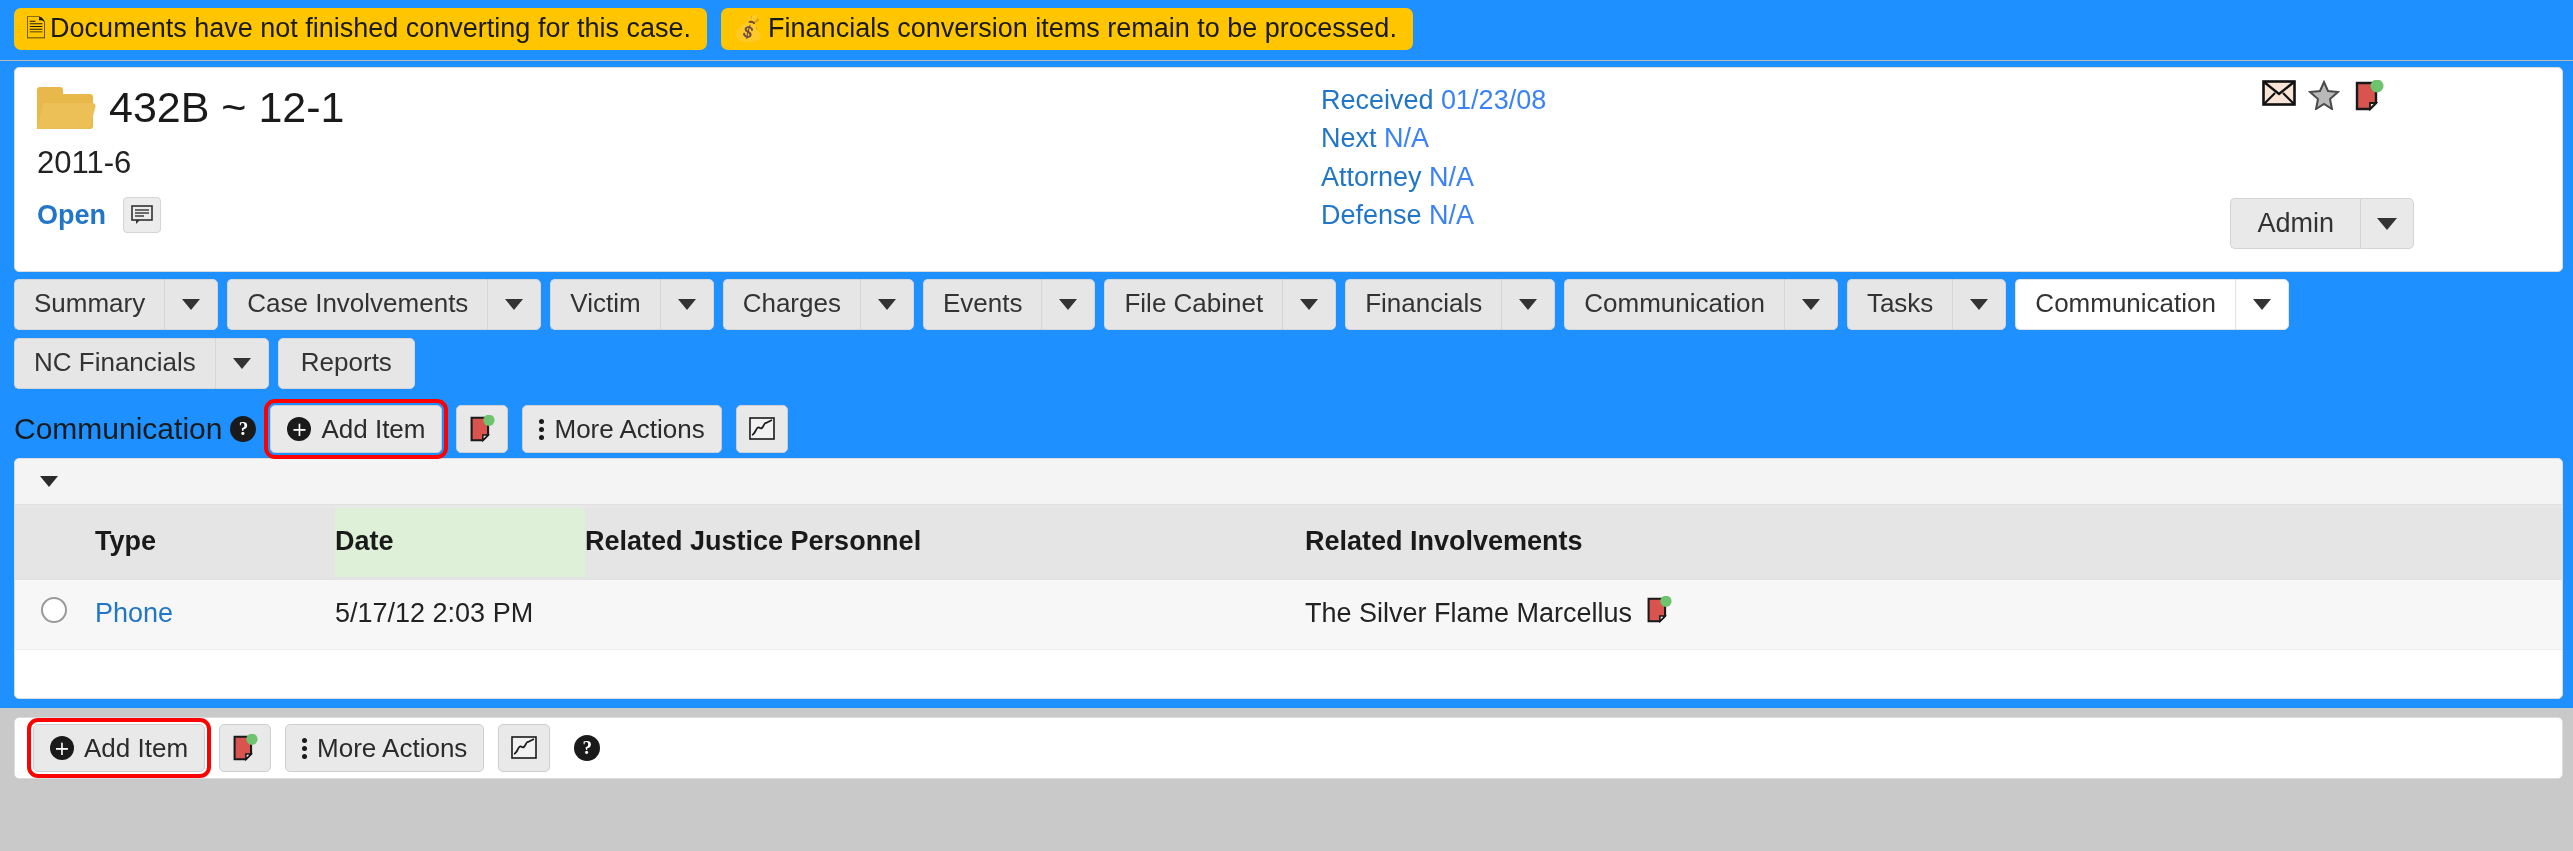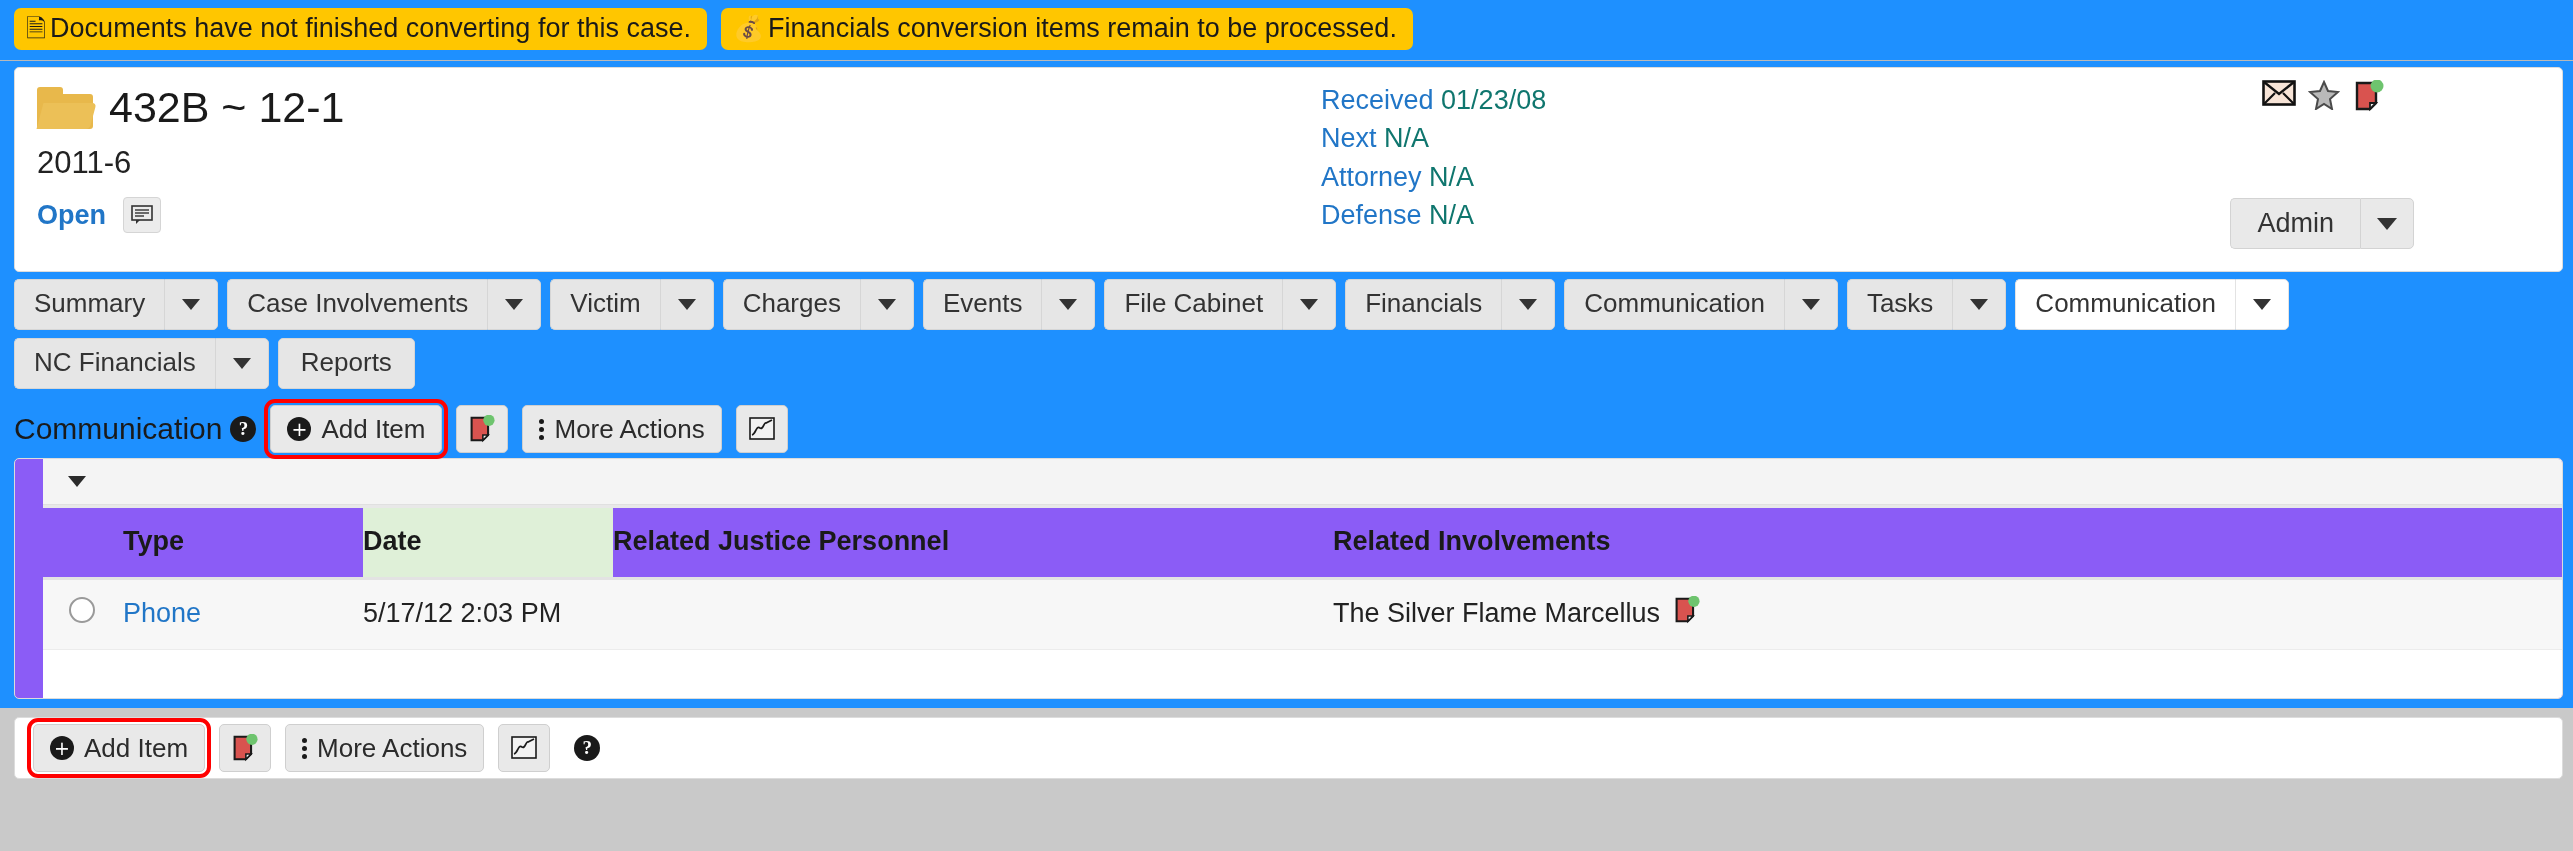--- a/index.html
+++ b/index.html
@@ -75,21 +75,21 @@
   .case-status{font-size:27px;color:#2176c7;font-weight:bold;}
   .note-btn{
     width:38px;height:36px;background:#ececec;border:1px solid #d5d5d5;
     border-radius:4px;display:flex;align-items:center;justify-content:center;
     font-size:22px;color:#333;box-sizing:border-box;
   }
 
   .case-meta{position:absolute;left:1306px;top:18px;font-size:27px;line-height:1.04;}
   .meta-row{margin-bottom:10px;white-space:nowrap;}
   .meta-label{color:#2176c7;}
-  .meta-value{color:#0f766e;}
+  .meta-value{color:#3b82f6;}
 
   .case-icons{
     position:absolute;right:174px;top:12px;
     display:flex;align-items:center;gap:12px;
   }
   .ic{width:34px;height:30px;display:inline-block;position:relative;}
   .ic svg{display:block;}
 
   .admin-group{
     position:absolute;right:148px;bottom:22px;
@@ -153,21 +153,21 @@
   }
   .kebab{display:flex;flex-direction:column;gap:3px;align-items:center;}
   .kebab i{width:5px;height:5px;background:#1a1a1a;border-radius:50%;display:block;}
   .icon-btn{
     background:#e9e9e9;border:1px solid #cfcfcf;border-radius:5px;
     width:52px;height:48px;display:flex;align-items:center;justify-content:center;box-sizing:border-box;
   }
 
   
   .panel{
-    background:#8b5cf6;border:1px solid #dcdcdc;border-radius:5px;overflow:hidden;padding-left:28px;
+    background:#e5e5e5;border:1px solid #dcdcdc;border-radius:5px;overflow:hidden;
   }
   .panel-bar{
     background:#f4f4f4;border-bottom:1px solid #e0e0e0;height:45px;
     display:flex;align-items:center;padding-left:25px;
   }
   .chev-down{
     width:0;height:0;border-left:9px solid transparent;border-right:9px solid transparent;
     border-top:11px solid #2b2b2b;
   }
   table.grid{width:100%;border-collapse:collapse;table-layout:fixed;}

